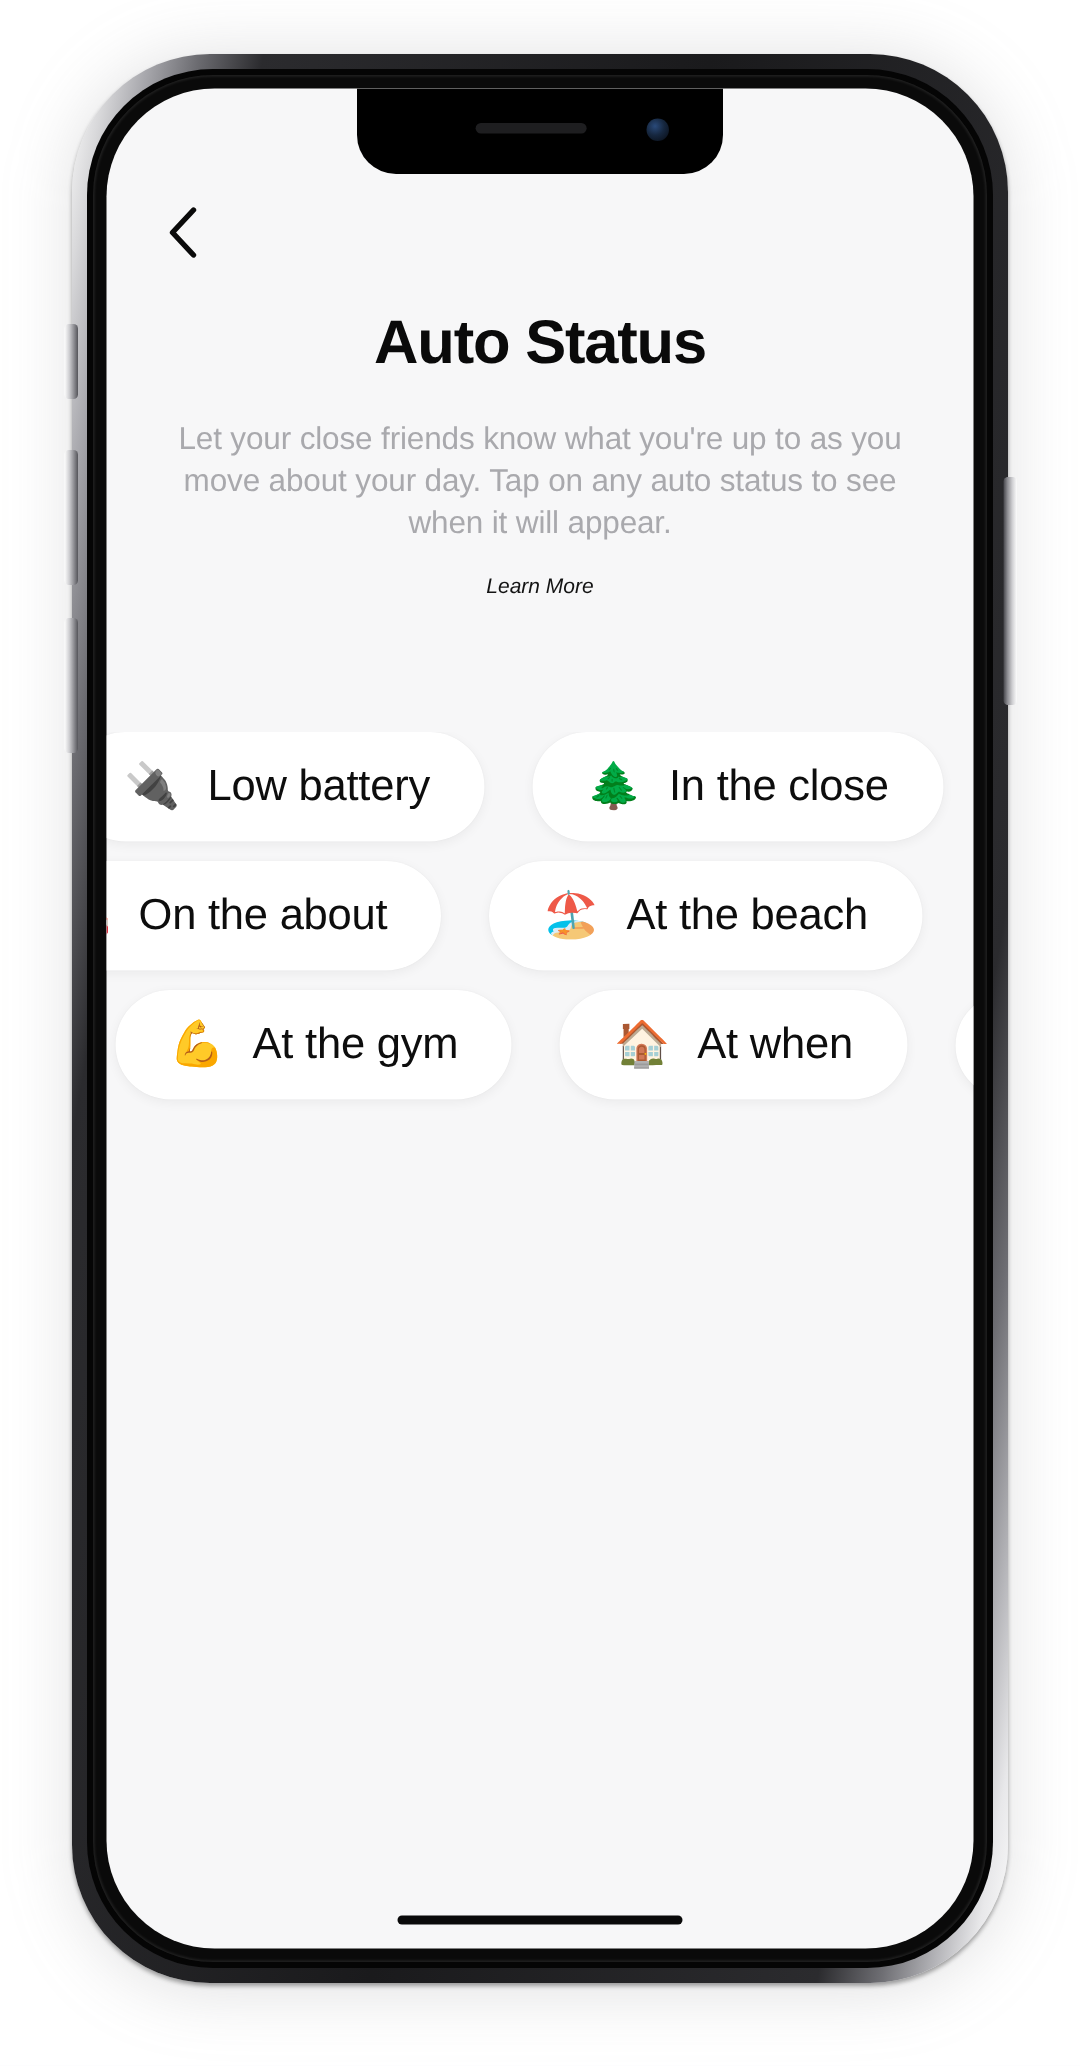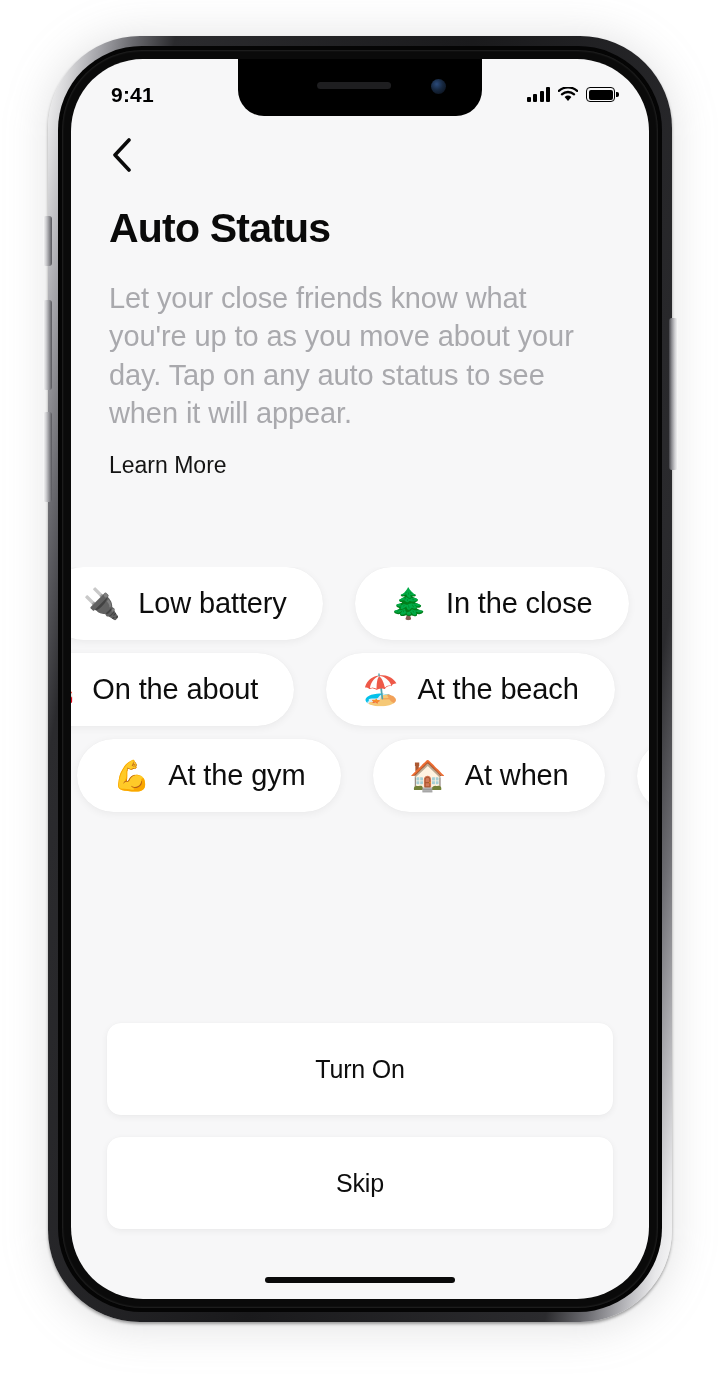--- a/index.html
+++ b/index.html
@@ -190,42 +190,44 @@
     padding-left: 28px;
   }
   .back-btn {
     width: 46px; height: 46px;
     display: flex; align-items: center; justify-content: center;
     cursor: pointer;
   }
 
   .header {
     padding: 12px 38px 0 38px;
+    text-align: center;
   }
   .title {
     font-size: 41px;
     font-weight: bold;
     color: #0a0a0a;
     letter-spacing: -0.8px;
     line-height: 1.1;
   }
   .subtitle {
     margin-top: 28px;
-    font-size: 29px;
+    font-size: 21px;
     line-height: 1.32;
     color: #a9a9ad;
     letter-spacing: -0.1px;
   }
   .learn-more {
     margin-top: 20px;
-    font-size: 23px;
+    font-size: 14px;
     font-weight: 500;
     color: #141414;
     cursor: pointer;
     display: inline-block;
+    font-style: italic;
   }
 
   
   .chip-area {
     margin-top: 88px;
     overflow: hidden;
   }
   .chip-row {
     display: flex;
     align-items: center;
@@ -309,41 +311,20 @@
   <div class="btn-side btn-voldn"></div>
   <div class="btn-side btn-power"></div>
 
   <div class="screen">
 
     <div class="notch">
       <div class="notch-speaker"></div>
       <div class="notch-camera"></div>
     </div>
 
-    <div class="status-bar">
-      <div class="status-time">9:41</div>
-      <div class="status-icons">
-        <div class="signal-bars">
-          <i></i>
-            <i></i>
-            <i></i>
-            <i></i>
-        </div>
-        <div class="wifi-icon">
-          <svg width="20" height="15" viewBox="0 0 20 15">
-            <path d="M10 14.0 L6.6 9.9 A5.4 5.4 0 0 1 13.4 9.9 Z" fill="#000"></path>
-            <path d="M3.9 7.3 A9.3 9.3 0 0 1 16.1 7.3" stroke="#000" stroke-width="2.3" fill="none" stroke-linecap="round"></path>
-            <path d="M0.9 3.9 A13.6 13.6 0 0 1 19.1 3.9" stroke="#000" stroke-width="2.3" fill="none" stroke-linecap="round"></path>
-          </svg>
-        </div>
-        <div class="battery-icon">
-          <div class="battery-fill"></div>
-        </div>
-      </div>
-    </div>
 
     <div class="content">
 
       <div class="nav-bar">
         <div class="back-btn">
           <svg width="22" height="34" viewBox="0 0 22 34">
             <path d="M18 2 L4 17 L18 32" stroke="#0a0a0a" stroke-width="3.6" fill="none" stroke-linecap="round" stroke-linejoin="round"></path>
           </svg>
         </div>
       </div>
@@ -386,23 +367,19 @@
             <div class="chip">
               <span class="chip-emoji">🏠</span>
               <span class="chip-label">At when</span>
             </div>
             <div class="chip">
               <span class="chip-emoji">⚡</span>
             </div>
           </div>
       </div>
 
-      <div class="bottom-actions">
-        <button class="action-btn">Turn On</button>
-        <button class="action-btn">Skip</button>
-      </div>
 
     </div>
 
     <div class="home-indicator"></div>
 
   </div>
 </div>
 
 </body></html>

